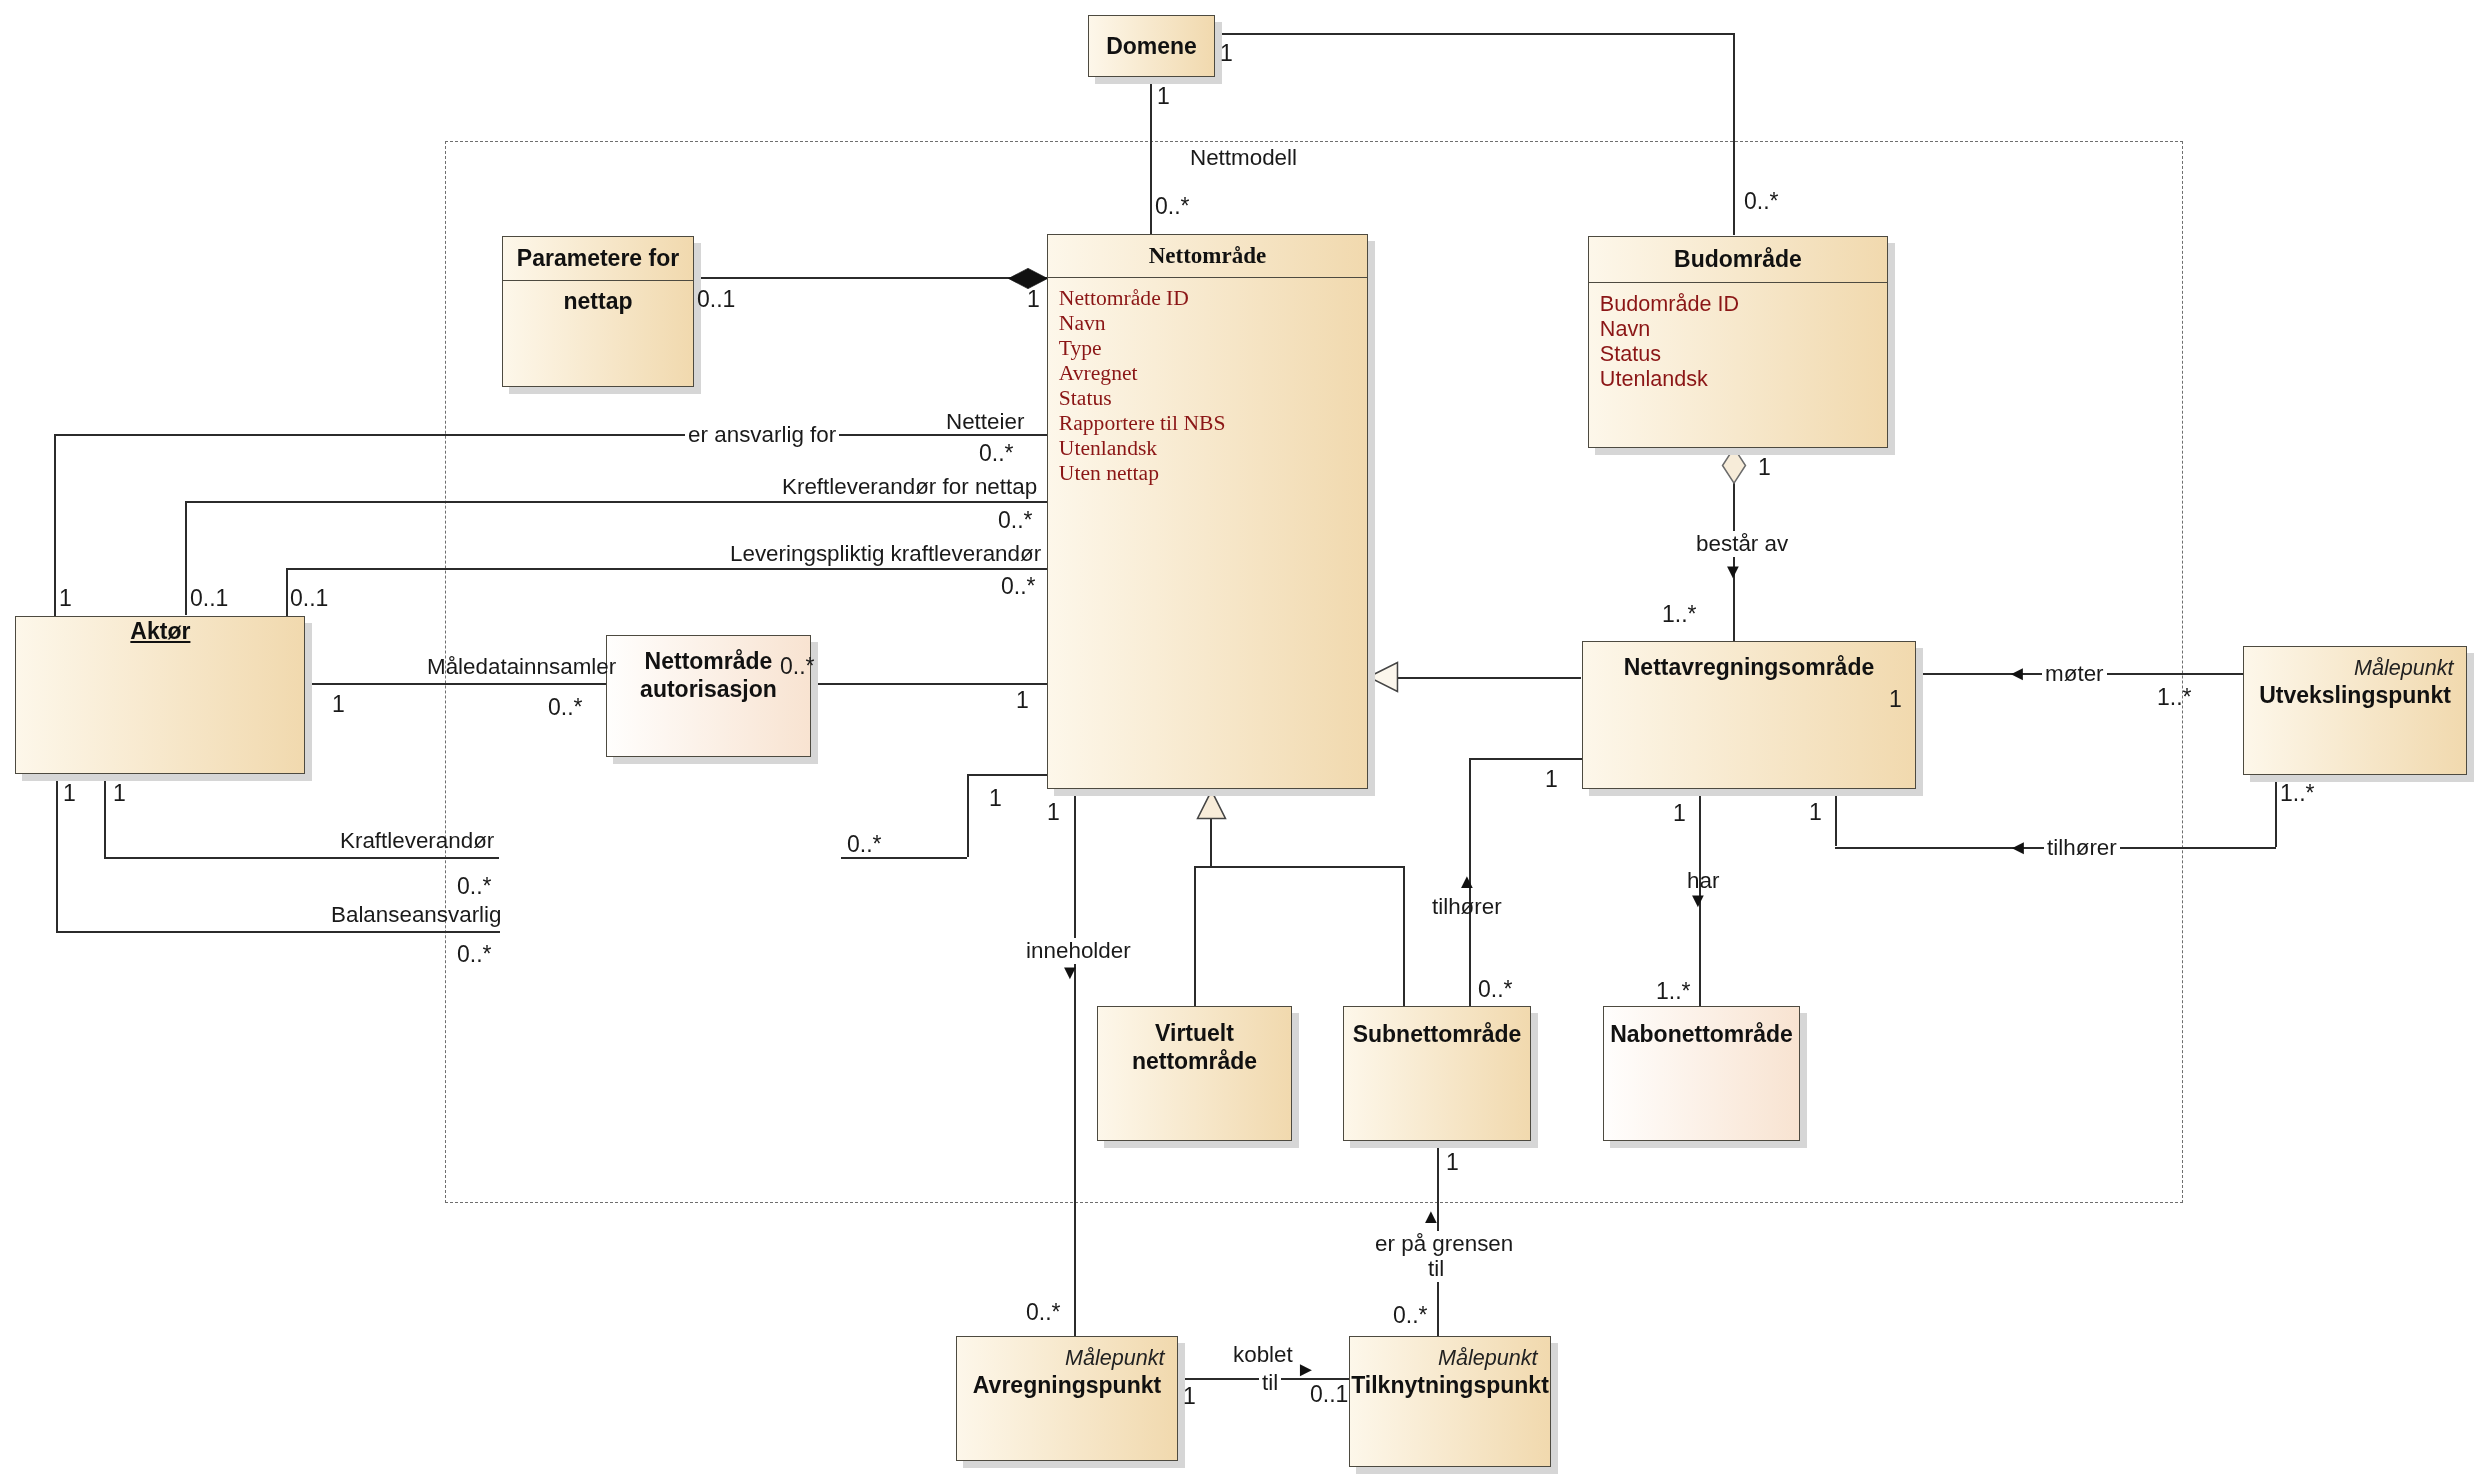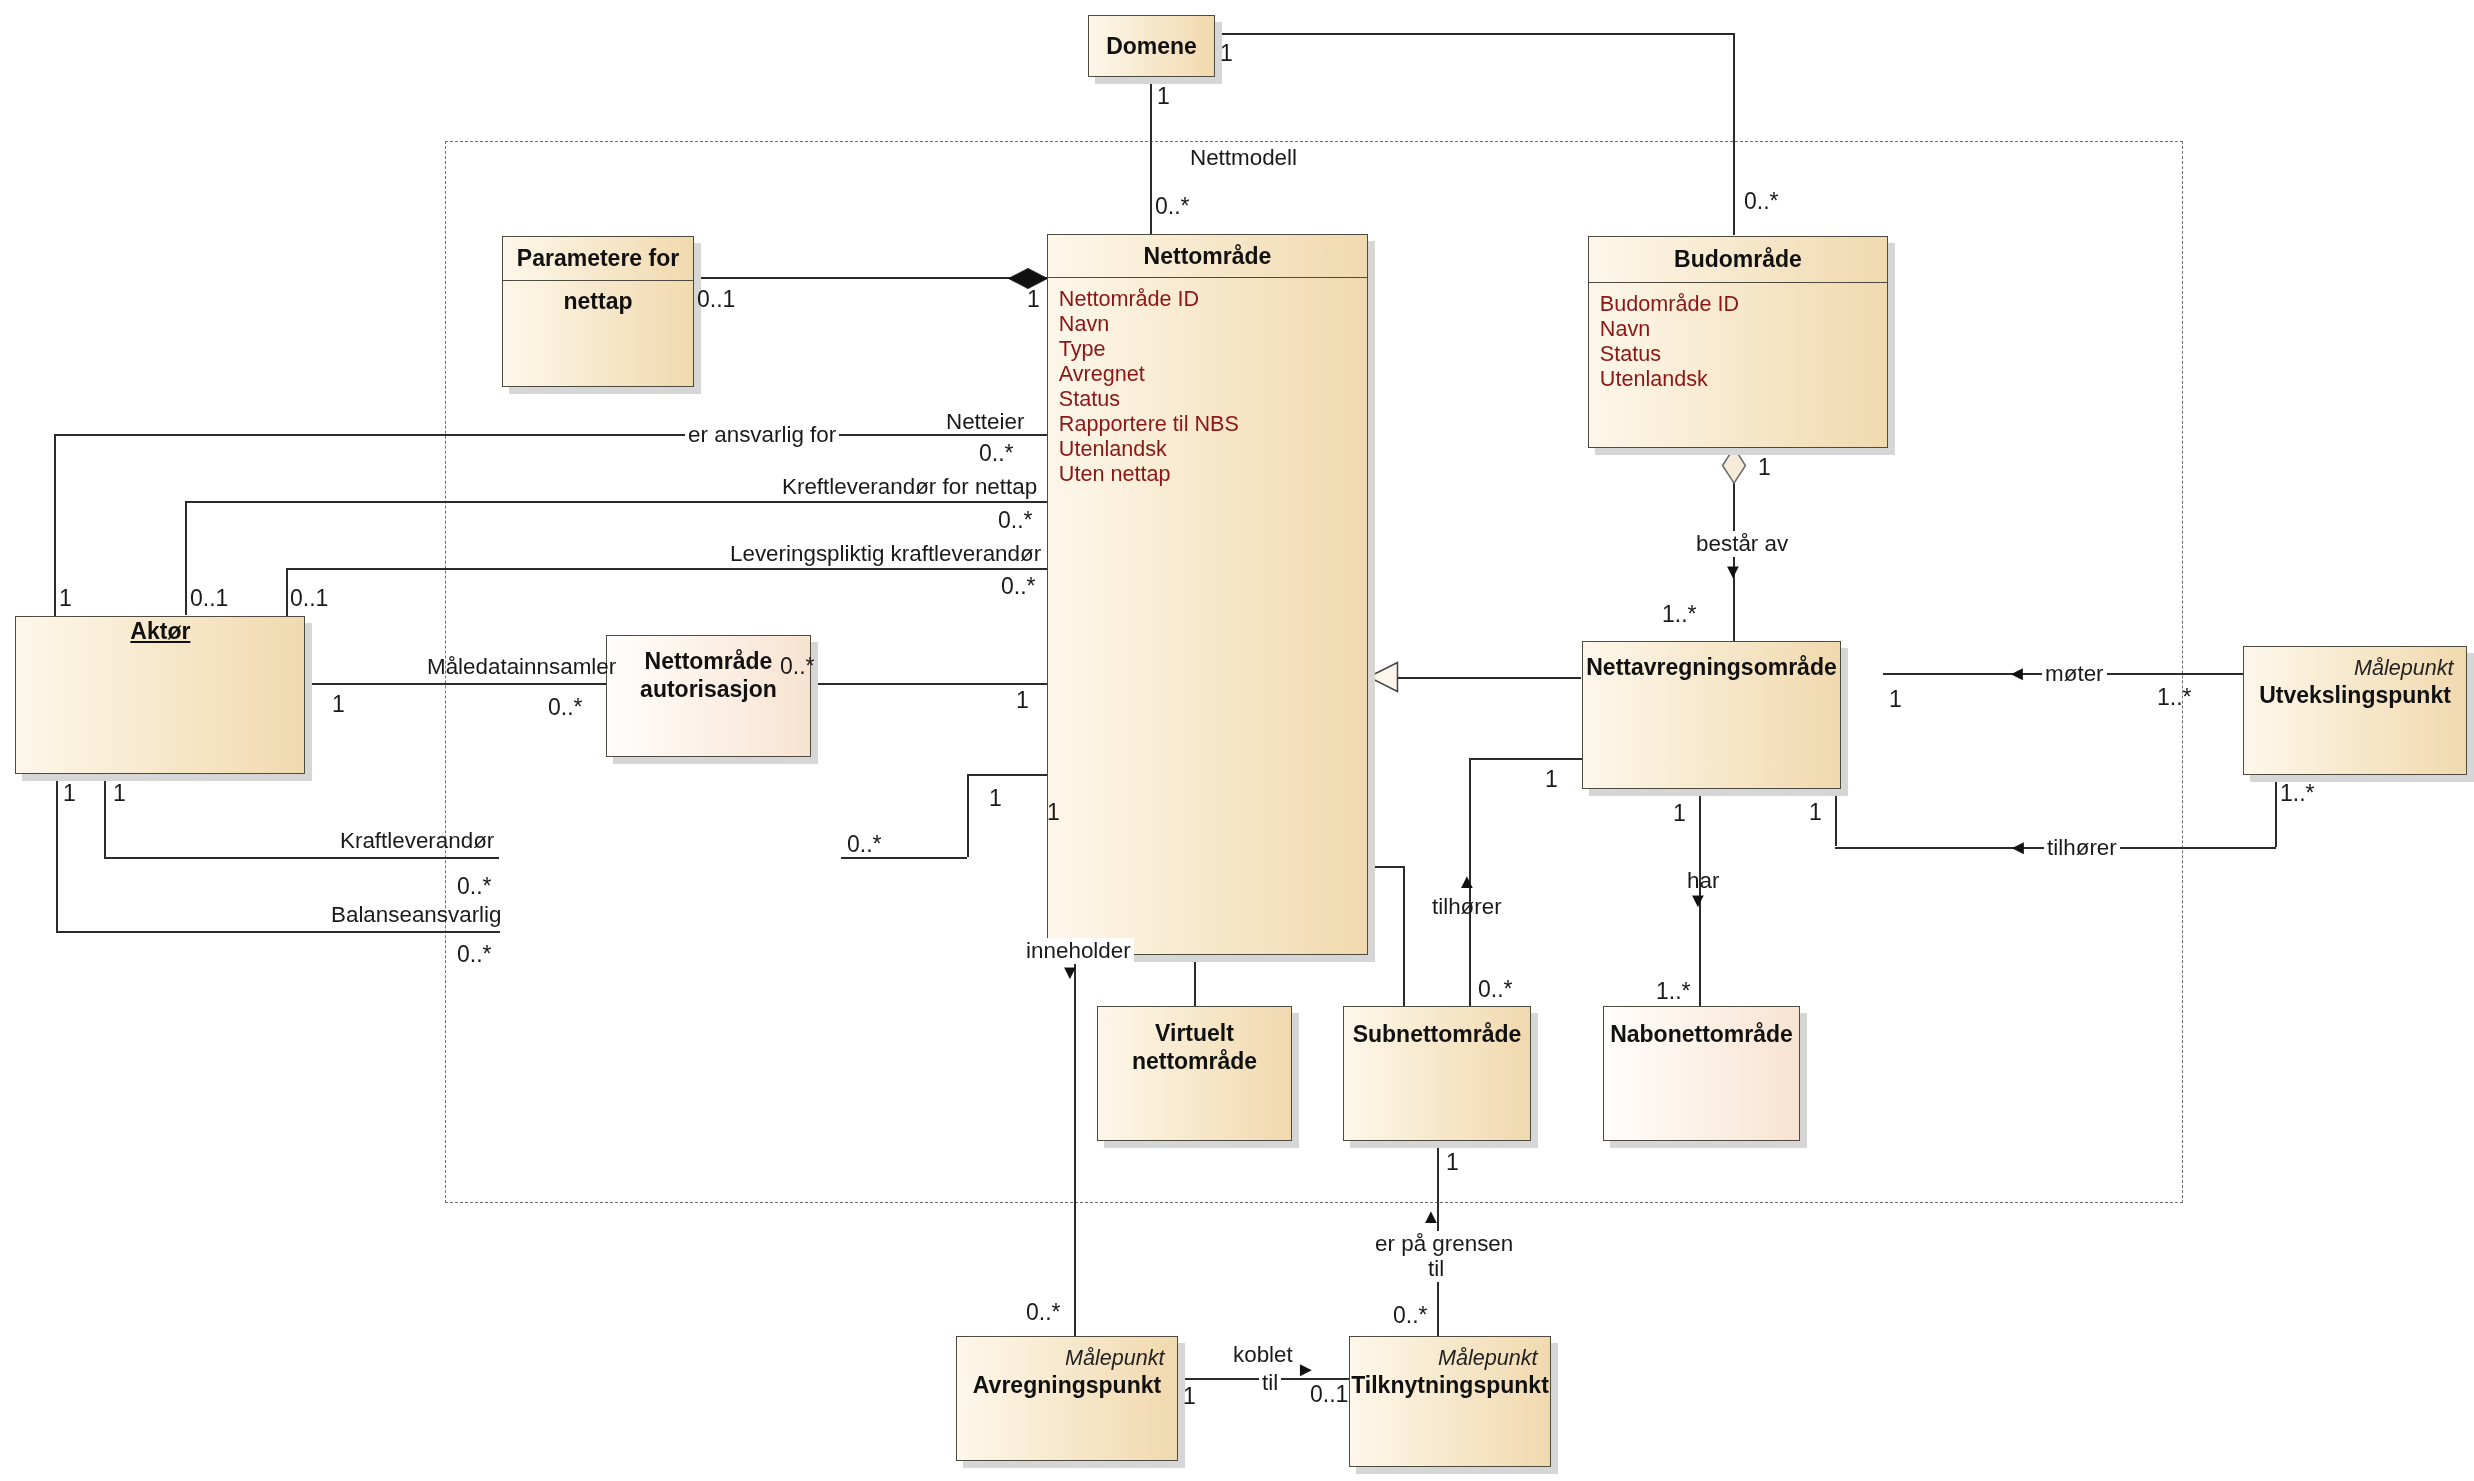--- a/index.html
+++ b/index.html
@@ -110,21 +110,21 @@
   <span class="arr" style="left:1296px;top:1359px;">►</span>
 
   <div class="cls std" style="left:1088px;top:15.4px;width:127px;height:62px;">
     <div class="title cv">Domene</div>
   </div>
 
   <div class="cls std" style="left:502px;top:236px;width:192px;height:151px;">
     <div class="title sep" style="line-height:43px;height:43px;">Parametere for nettap</div>
   </div>
 
-  <div class="cls std" style="left:1047px;top:234px;width:321px;height:721px;">
+  <div class="cls std" style="left:1047px;top:234px;width:321px;height:555px;font-family:Liberation Serif, serif;">
     <div class="title sep" style="line-height:42px;height:42px;">Nettområde</div>
     <div class="attrs">
       <div class="attr">Nettområde ID</div>
       <div class="attr">Navn</div>
       <div class="attr">Type</div>
       <div class="attr">Avregnet</div>
       <div class="attr">Status</div>
       <div class="attr">Rapportere til NBS</div>
       <div class="attr">Utenlandsk</div>
       <div class="attr">Uten nettap</div>
@@ -143,21 +143,21 @@
 
   <div class="cls std" style="left:15.4px;top:616px;width:290px;height:158px;">
     <div class="title" style="padding-top:1px;text-decoration:underline;">Aktør</div>
   </div>
 
   <div class="cls light" style="left:606px;top:635px;width:205px;height:122px;">
     <div class="title" style="padding:10.8px 7.7px 0 7.7px;line-height:28px;">Nettområde autorisasjon</div>
   </div>
 
 
-  <div class="cls std" style="left:1582px;top:641px;width:259px;height:148px;">
+  <div class="cls std" style="left:1582px;top:641px;width:334px;height:148px;">
     <div class="title" style="padding-top:12.4px;">Nettavregningsområde</div>
   </div>
 
   <div class="cls std" style="left:2243px;top:646px;width:224px;height:129px;">
     <div class="stereo">Målepunkt</div>
     <div class="bname">Utvekslingspunkt</div>
   </div>
 
   <div class="cls std" style="left:1097px;top:1006px;width:195px;height:135px;">
     <div class="title" style="padding:12.4px 18.5px 0 18.5px;line-height:28px;">Virtuelt nettområde</div>

